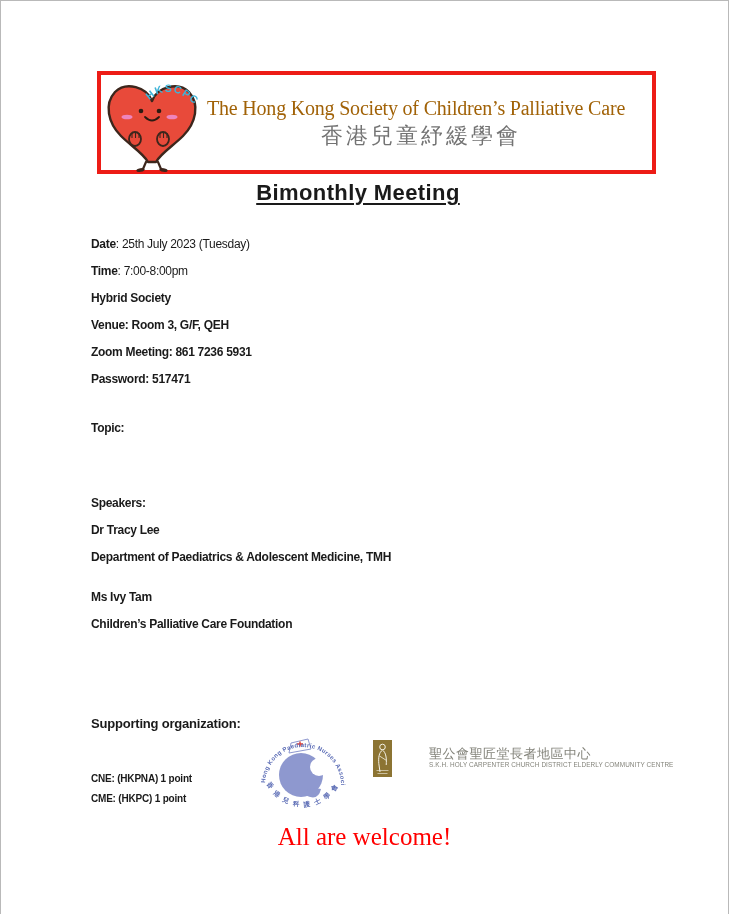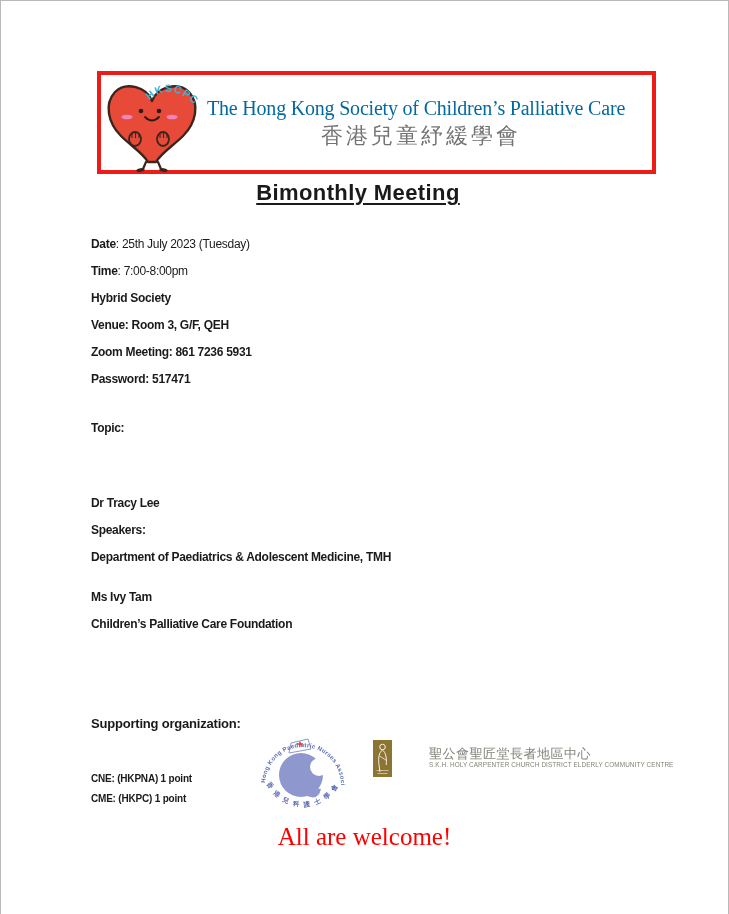--- a/index.html
+++ b/index.html
@@ -10,21 +10,21 @@
   }
   
   .header-box{
     position:absolute;left:96px;top:70px;width:551px;height:95px;
     border:4px solid #ed1c16;background:#fff;
   }
   .heart-svg{position:absolute;left:0px;top:0px;}
   .org-en{
     position:absolute;left:106px;top:22px;width:445px;
     font-family:"Liberation Serif",serif;font-size:20px;letter-spacing:-0.2px;
-    color:#0369a1;white-space:nowrap;
+    color:#a16207;white-space:nowrap;
   }
   .org-zh{
     position:absolute;left:190px;top:46px;width:260px;text-align:center;
     font-family:"DejaVu Serif","Liberation Serif",serif;font-size:22px;letter-spacing:3px;
     color:#737373;white-space:nowrap;
   }
   
   .meeting-title{
     position:absolute;left:18px;top:179px;width:678px;text-align:center;
     font-size:22px;font-weight:700;letter-spacing:0.4px;
@@ -101,22 +101,22 @@
     <div>Venue: Room 3, G/F, QEH</div>
     <div>Zoom Meeting: 861 7236 5931</div>
     <div>Password: 517471</div>
   </div>
 
   <div class="block topic">
     <div>Topic:</div>
   </div>
 
   <div class="block speakers">
+    <div>Speakers:</div>
     <div>Dr Tracy Lee</div>
-    <div>Speakers:</div>
     <div>Department of Paediatrics &amp; Adolescent Medicine, TMH</div>
   </div>
   <div class="block speaker2">
     <div>Ms Ivy Tam</div>
     <div>Children’s Palliative Care Foundation</div>
   </div>
 
   <div class="support-label">Supporting organization:</div>
 
   <svg class="pna-svg" width="96" height="102" viewBox="0 0 96 102">

